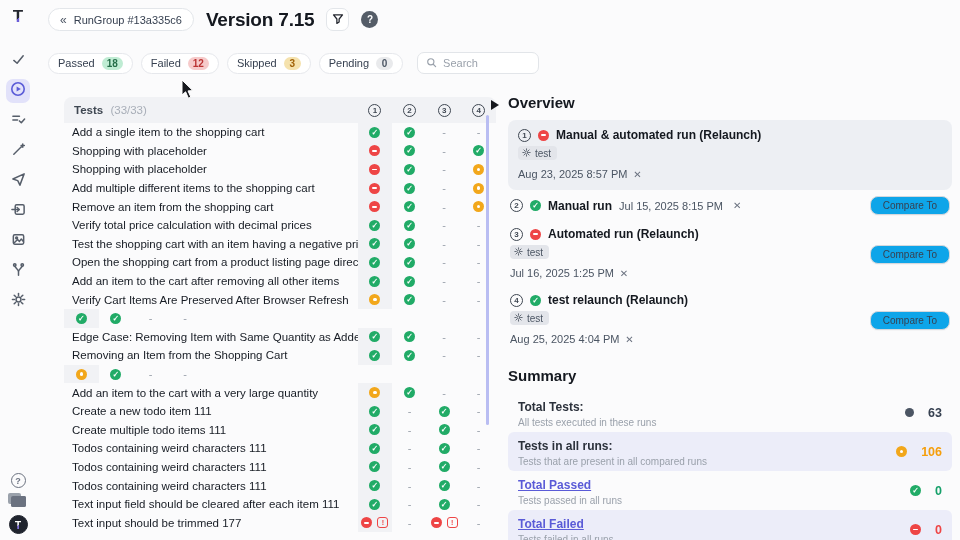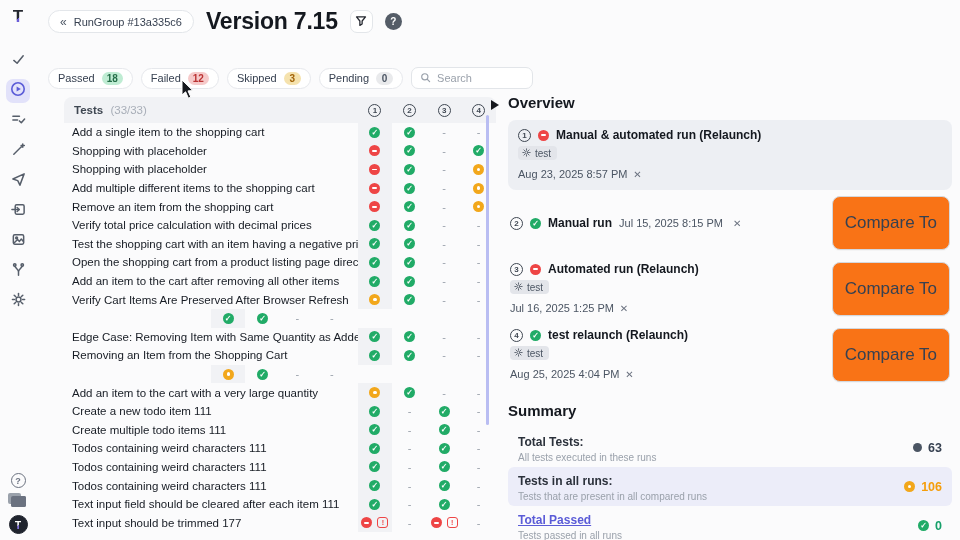--- a/index.html
+++ b/index.html
@@ -22,44 +22,44 @@
   .folder-ic { width:15px; height:11px; background:#6b7280; border-radius:2px; position:relative; }
   .folder-ic:before { content:""; position:absolute; left:-3px; top:-3px; width:13px; height:11px; background:#9aa1ab; border-radius:2px; }
   .folder-ic:after { content:""; position:absolute; left:0; top:0; width:15px; height:11px; background:#6b7280; border-radius:2px; }
   .avatar { width:19px; height:19px; border-radius:50%; background:#20242e; color:#fff; font-size:11px; font-weight:800; display:flex; align-items:center; justify-content:center; border:1.5px solid #20242e; }
   .avatar i { font-style:normal; background:linear-gradient(135deg,#ffffff 55%,#8f7df0 55%); -webkit-background-clip:text; background-clip:text; color:transparent; }
 
   
   .topbar { position:absolute; left:48px; top:8px; display:flex; align-items:center; gap:12px; }
   .back-chip { display:flex; align-items:center; gap:7px; height:23px; padding:0 11px; border:1px solid #e3e6ea; border-radius:12px; background:#fff; font-size:11px; color:#374151; cursor:pointer; }
   .back-chip .chev { font-size:12px; color:#4b5563; }
-  .page-title { font-size:23px; font-weight:800; color:#14181f; letter-spacing:-0.2px; }
+  .page-title { font-size:19px; font-weight:800; color:#14181f; letter-spacing:-0.2px; }
   .icon-btn { width:23px; height:23px; border:1px solid #e3e6ea; border-radius:7px; background:#fff; display:flex; align-items:center; justify-content:center; cursor:pointer; }
   .help-btn { width:17px; height:17px; border-radius:50%; background:#545c67; color:#fff; font-size:10px; font-weight:700; display:flex; align-items:center; justify-content:center; cursor:pointer; }
 
   
-  .filters { position:absolute; left:48px; top:67px; display:flex; align-items:center; gap:8px; }
+  .filters { position:absolute; left:48px; top:52px; display:flex; align-items:center; gap:14px; }
   .chip { display:flex; align-items:center; gap:7px; height:21px; padding:0 9px; border:1px solid #e6e8ec; border-radius:11px; background:#fff; font-size:11px; color:#374151; cursor:pointer; }
   .chip .badge { min-width:17px; padding:1px 5px; border-radius:9px; font-size:10px; font-weight:700; text-align:center; }
   .badge.passed  { background:#bfecd3; color:#256e49; }
   .badge.failed  { background:#f6caca; color:#b33; }
   .badge.skipped { background:#f5e2ad; color:#a16207; }
   .badge.pending { background:#e9eaec; color:#4b5563; }
   .searchbox { display:flex; align-items:center; gap:6px; width:122px; height:22px; padding:0 8px; border:1px solid #e2e5e9; border-radius:7px; background:#fff; }
   .searchbox input { border:none; outline:none; width:86px; font-size:11px; color:#374151; font-family:"Liberation Sans",sans-serif; background:transparent; }
   .searchbox input::placeholder { color:#9aa1ab; }
 
   
   .table { position:absolute; left:64px; top:97px; width:432px; }
   .thead { display:flex; align-items:center; height:26px; background:#f1f2f5; border-radius:8px 8px 0 0; font-size:11.5px; }
   .thead .tname { flex:1; padding-left:10px; color:#3f4752; font-weight:700; }
   .thead .tcount { color:#a8aeb8; font-weight:400; margin-left:4px; }
   .cell { width:34.6px; display:flex; align-items:center; justify-content:center; flex:none; }
   .cell.c1 { background:rgba(233,235,238,0.55); align-self:stretch; }
-  .trow { display:flex; align-items:center; height:18.6px; font-size:11.5px; color:#171c24; cursor:pointer;justify-content:center; }
+  .trow { display:flex; align-items:center; height:18.6px; font-size:11.5px; color:#171c24; cursor:pointer; }
   .trow .tname { flex:1; padding-left:8px; white-space:nowrap; overflow:hidden; }
   .cnum { width:13px; height:13px; border:1.3px solid #3f4752; border-radius:50%; color:#3f4752; font-size:8px; font-weight:700; display:inline-flex; align-items:center; justify-content:center; flex:none; }
 
   
   .si { width:11px; height:11px; border-radius:50%; display:inline-flex; align-items:center; justify-content:center; flex:none; }
   .si.passed  { background:#21ab67; color:#fff; font-size:8px; font-weight:700; }
   .si.failed  { background:#ee4545; }
   .si.failed i{ display:block; width:5px; height:1.7px; background:#fff; border-radius:1px; }
   .si.skipped { background:#f2a71b; }
   .si.skipped i{ display:block; width:3.2px; height:3.2px; background:#fff; border-radius:50%; }
@@ -74,31 +74,31 @@
   .rpanel { position:absolute; left:508px; top:94px; width:444px; }
   .sec-h { font-size:15px; font-weight:800; color:#14181f; margin-bottom:9px; }
   .run-card { display:flex; align-items:center; justify-content:space-between; padding:6px 2px; }
   .run-card.selected { background:#edeff3; border-radius:8px; padding:8px 10px; }
   .run-line1 { display:flex; align-items:center; gap:7px; }
   .run-title { font-size:12px; font-weight:800; color:#14181f; }
   .run-date { font-size:11px; color:#4b5563; }
   .run-x { font-size:10px; color:#6b7280; cursor:pointer; margin-left:3px; }
   .tagchip { display:inline-flex; align-items:flex-end; gap:4px; background:#e3e5ea; border-radius:4px; padding:1.5px 6px 1.5px 4px; font-size:10px; color:#4b5563; margin:4px 0 4px 0; width:fit-content; }
   .tagchip svg { stroke:#565e6a; fill:none; stroke-width:1.6; stroke-linecap:round; }
-  .btn-compare { border:1px solid #d4d8dd; background:#f97316; border-radius:8px; padding:16px 12px; font-size:17px; color:#374151; cursor:pointer; box-shadow:0 1px 1px rgba(0,0,0,0.03); white-space:nowrap; }
+  .btn-compare { border:1px solid #d4d8dd; background:#0ea5e9; border-radius:8px; padding:3px 12px; font-size:10px; color:#374151; cursor:pointer; box-shadow:0 1px 1px rgba(0,0,0,0.03); white-space:nowrap; }
   .run-col { display:flex; flex-direction:column; }
 
   
   .summary { margin-top:14px; }
   .sum-row { display:flex; align-items:center; justify-content:space-between; padding:4px 10px; min-height:29px; }
   .sum-row.hl { background:#ecEEfa; background:#ecedf9; border-radius:6px; }
   .sum-title { font-size:12px; font-weight:700; color:#2b313b; }
   .sum-title.link { color:#5a5bd7; text-decoration:underline; cursor:pointer; }
   .sum-sub { font-size:10px; color:#9aa1ab; margin-top:2px; }
-  .sum-val { display:flex; align-items:center; gap:6px; font-size:12.5px; font-weight:700; }
+  .sum-val { display:flex; align-items:center; gap:14px; font-size:12.5px; font-weight:700; }
   .dot-total { width:9px; height:9px; border-radius:50%; background:#4b5563; }
   .val-total { color:#374151; } .val-skipped { color:#f59e0b; }
   .val-passed { color:#16a06a; } .val-failed { color:#ee4545; }
 
   
   .cursor { position:absolute; left:181px; top:80px; pointer-events:none; }
 </style>
 </head>
 <body>
 

